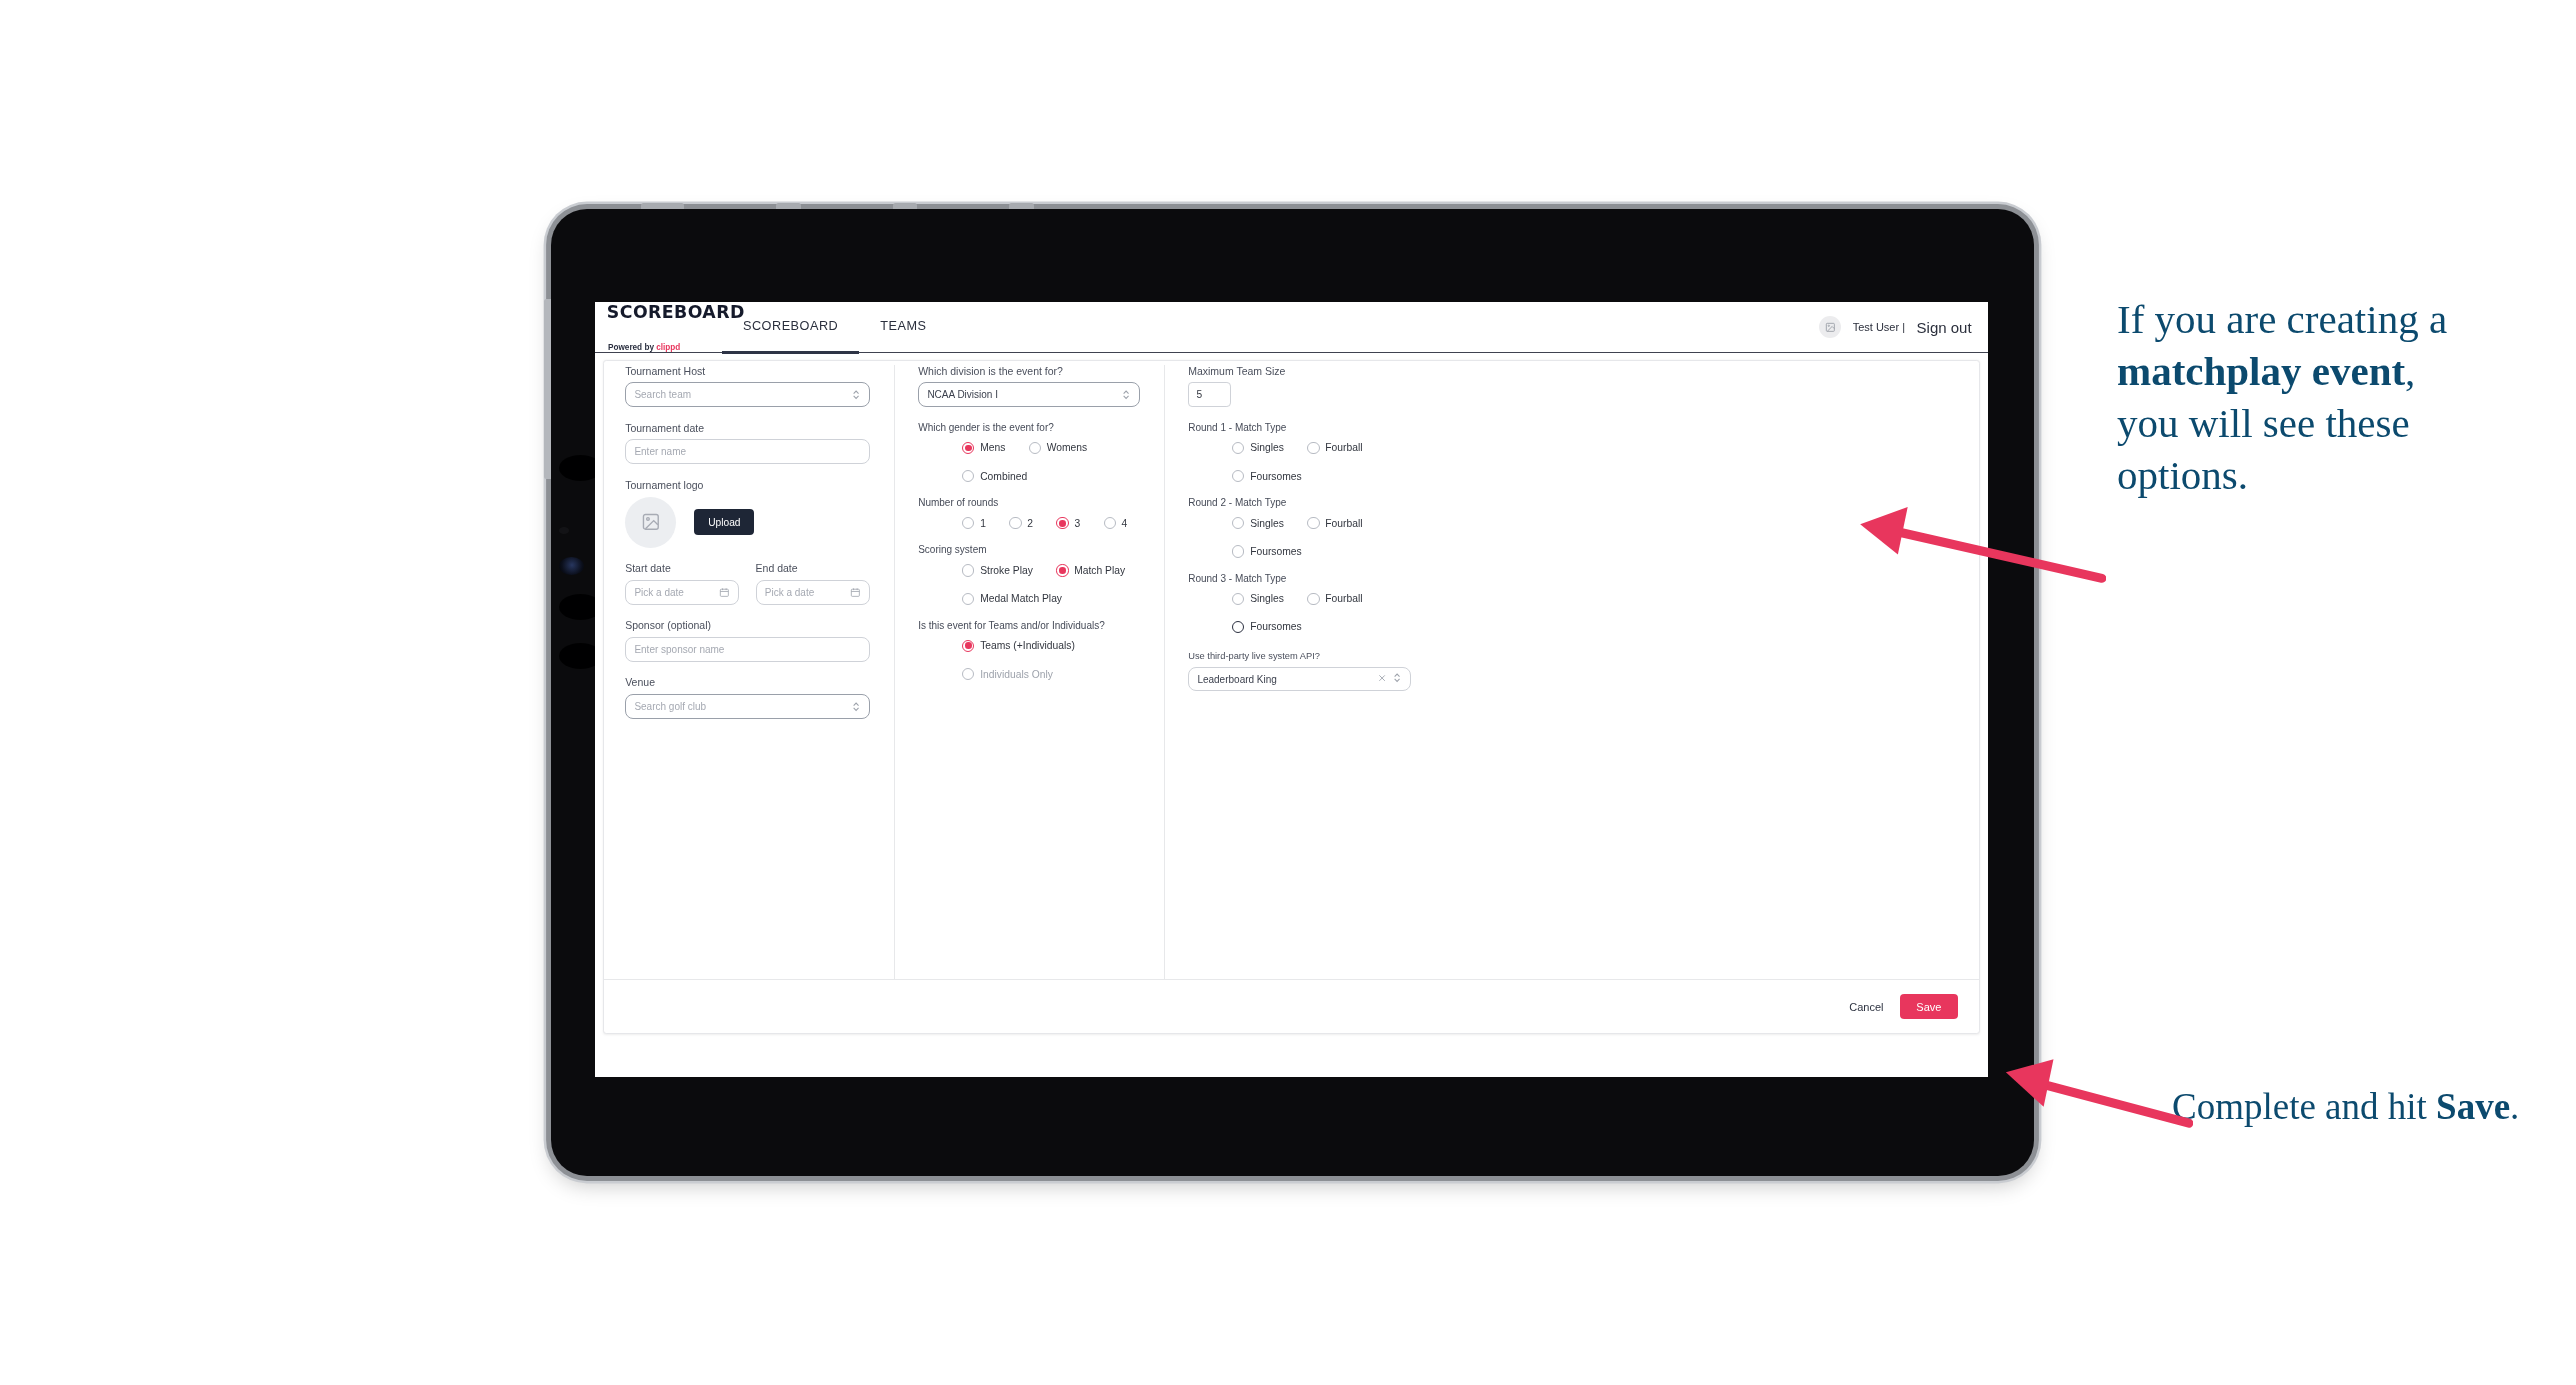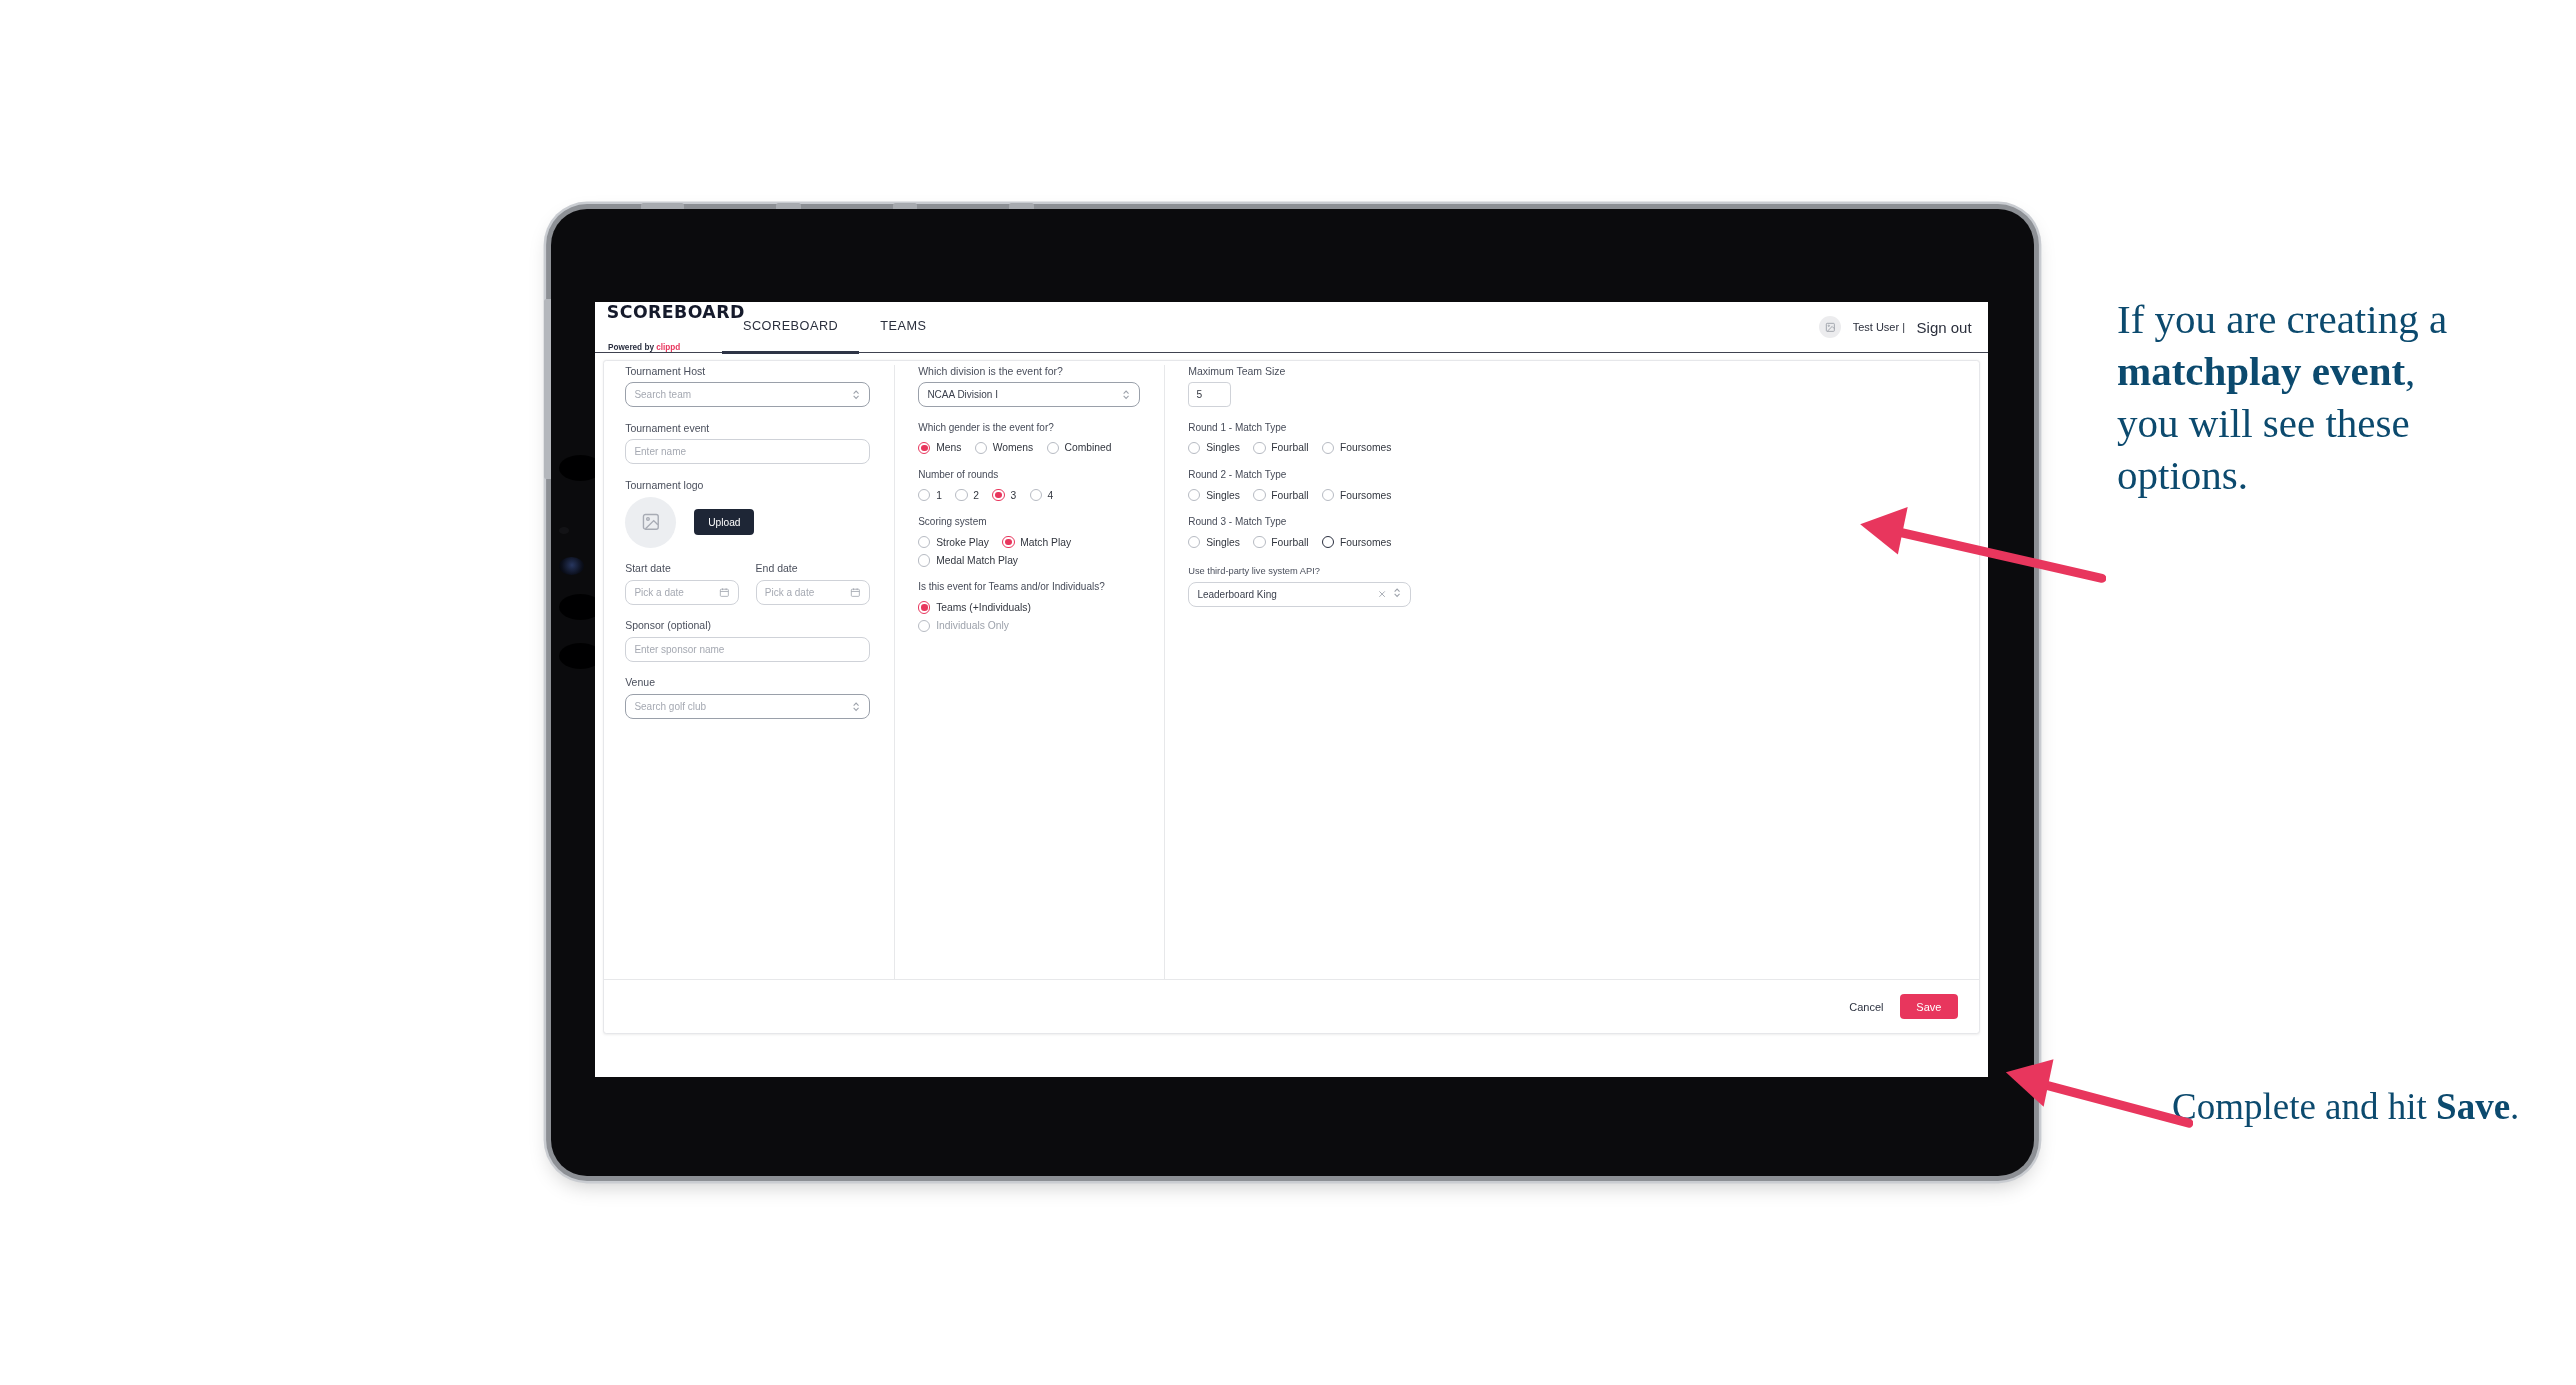--- a/index.html
+++ b/index.html
@@ -131,21 +131,21 @@
   }
   .upload-btn {
     background:#1e2636; color:#fff; font-size:10.2px;
     padding:7.4px 14px; border-radius:4.1px; border:none;
   }
 
   .date-row { display:flex; gap:16.4px; margin-bottom:14.8px; }
   .date-col { width:119px; }
 
   
-  .radio-row { display:flex; align-items:center; gap:6px; flex-wrap:wrap; margin-bottom:14.8px; }
+  .radio-row { display:flex; align-items:center; gap:16px; flex-wrap:wrap; margin-bottom:14.8px;margin-left:44px; }
   .ritem { display:flex; align-items:center; gap:5.7px; margin-right:7.4px; }
   .rdot {
     width:12.3px; height:12.3px; border-radius:50%;
     border:1.3px solid #b7bbc3; background:#fff;
     display:flex; align-items:center; justify-content:center; flex:0 0 auto;
   }
   .rdot.on { border-color:#e8365d; }
   .rdot.on::after { content:""; width:6.6px; height:6.6px; border-radius:50%; background:#e8365d; }
   .rdot.focus { border-color:#2b3040; border-width:1.6px; }
   .rlabel { font-size:10.3px; color:#32363f; }
@@ -241,21 +241,21 @@
                 <span class="ph">Search team</span>
                 <span class="tail">
                   <svg width="8.2" height="11.5" viewBox="0 0 10 14" fill="none" stroke="currentColor" stroke-width="1.3">
                     <path d="M2 5.5L5 2.5l3 3M2 8.5l3 3 3-3"></path>
                   </svg>
                 </span>
               </div>
             </div>
 
             <div class="fgroup">
-              <label class="flabel">Tournament event</label>
+              <label class="flabel">Tournament date</label>
               <div class="input light">
                 <span class="ph">Enter name</span>
               </div>
             </div>
 
             <label class="flabel">Tournament logo</label>
             <div class="logo-row">
               <div class="logo-circle">
                 <svg width="19.7" height="19.7" viewBox="0 0 24 24" fill="none" stroke="currentColor" stroke-width="1.7">
                   <rect x="3" y="3" width="18" height="18" rx="2.5"></rect>

